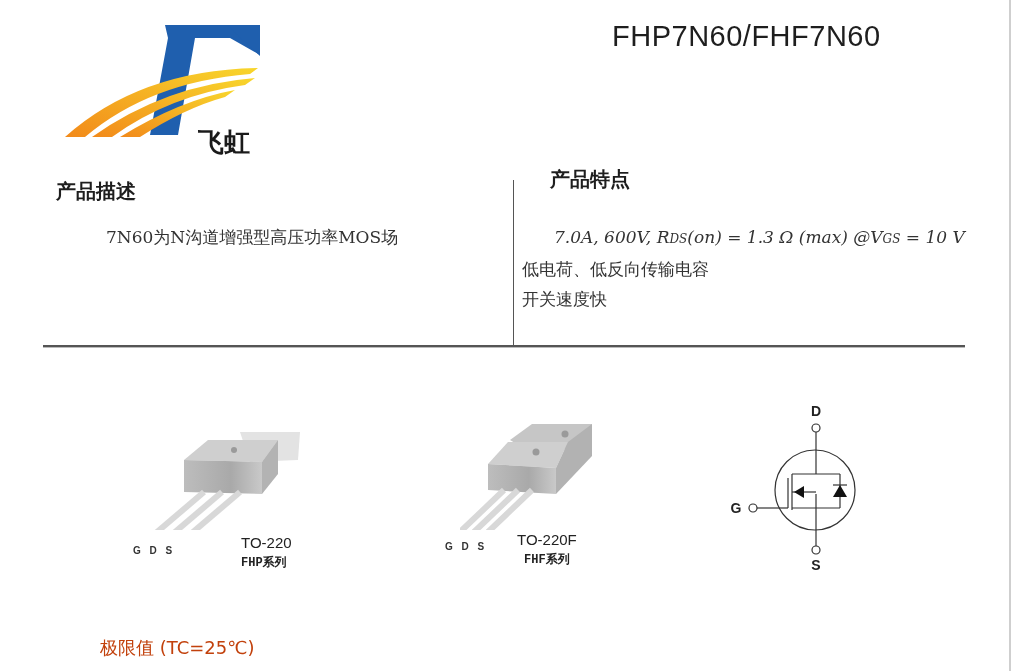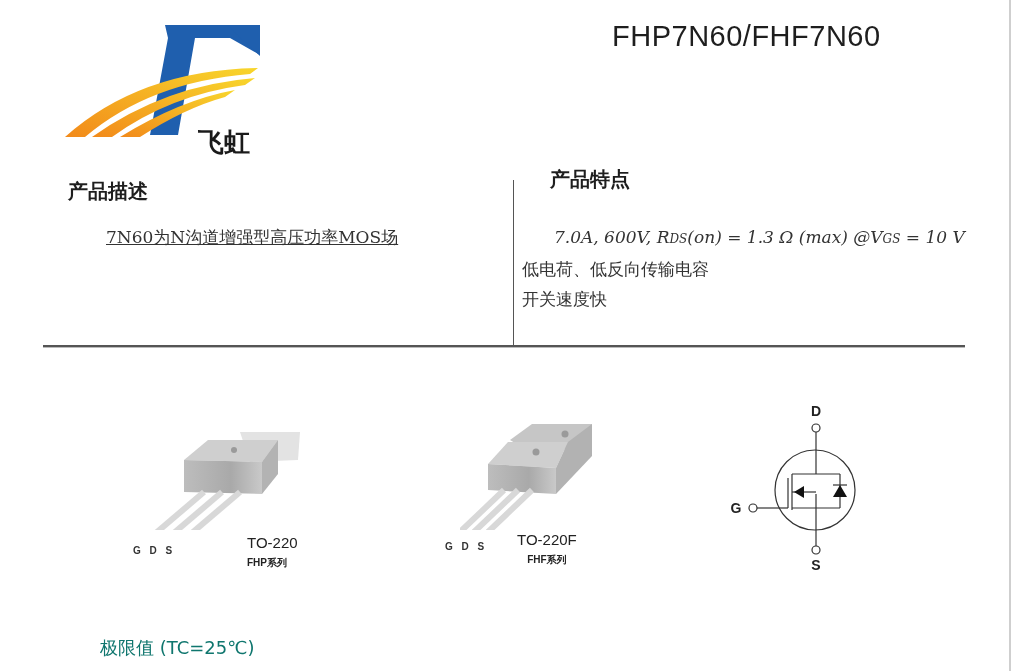--- a/index.html
+++ b/index.html
@@ -16,37 +16,37 @@
   }
   .sec-heading {
     position: absolute; font-size: 20px; font-weight: bold; color: #1e1e1e;
     font-family: "DejaVu Sans", sans-serif;
   }
   .body-text {
     position: absolute; font-family: "DejaVu Serif", serif; font-size: 17px; color: #333; line-height: 30px;
     white-space: nowrap;
   }
   .desc-body { left: 38px; top: 222px; width: 470px; }
-  .desc-body .indent { padding-left: 68px; text-decoration: underline; }
+  .desc-body .indent { padding-left: 68px; }
   .feat-body { left: 522px; top: 222px; width: 480px; }
   .feat-body .indent { padding-left: 32px; font-style: italic; }
   .small-caps { font-size: 12px; }
   .vdivider { position: absolute; left: 513px; top: 180px; width: 1px; height: 166px; background: #555; }
   .hrule { position: absolute; left: 43px; top: 345px; width: 922px; height: 2px; background: #555; border-bottom: 1px solid #bbb; }
   .pkg { position: absolute; }
   .pkg-label {
     position: absolute; font-family: "Liberation Sans", sans-serif; font-size: 15px; color: #222; line-height: 20px;
   }
-  .pkg-series { font-weight: bold; font-size: 10px; }
+  .pkg-series { font-weight: bold; font-size: 12px; font-family: Liberation Mono, monospace; }
   .pins {
     position: absolute; font-family: "Liberation Sans", sans-serif; font-weight: bold; font-size: 10px; color: #333; word-spacing: 6px;
   }
   .schem { position: absolute; left: 720px; top: 390px; width: 180px; height: 190px; }
   .limits {
-    position: absolute; left: 100px; top: 636px; font-size: 18px; color: #0f766e; font-family: "DejaVu Sans", sans-serif;
+    position: absolute; left: 100px; top: 636px; font-size: 18px; color: #c2410c; font-family: "DejaVu Sans", sans-serif;
   }
 </style>
 </head>
 <body>
 
 <div class="page-edge"></div>
 
 <div class="logo">
   <svg width="260" height="160" viewBox="0 0 260 160">
     <defs>
@@ -61,21 +61,21 @@
 
     <path d="M35 137 Q110 70 228 68 L220 74 Q120 82 55 137 Z" fill="url(#arcg)"></path>
     <path d="M62 137 Q135 85 225 78 L215 85 Q140 95 82 137 Z" fill="url(#arcg)"></path>
     <path d="M90 137 Q150 100 205 90 L195 97 Q155 108 110 137 Z" fill="url(#arcg)"></path>
     <text x="168" y="151" font-family="DejaVu Sans, sans-serif" font-size="26" font-weight="bold" fill="#1a1a1a">飞虹</text>
   </svg>
 </div>
 
 <div class="title">FHP7N60/FHF7N60</div>
 
-<div class="sec-heading" style="left:68px; top:178px;">产品描述</div>
+<div class="sec-heading" style="left:56px; top:178px;">产品描述</div>
 <div class="body-text desc-body">
   <div class="indent">7N60为N沟道增强型高压功率MOS场</div>
 </div>
 
 <div class="vdivider"></div>
 
 <div class="sec-heading" style="left:550px; top:166px;">产品特点</div>
 <div class="body-text feat-body">
   <div class="indent"><span>7.0A, 600V, R</span><span class="small-caps">DS</span><span>(on) = 1.3 Ω (max) @V</span><span class="small-caps">GS</span><span> = 10 V</span></div>
   <div>低电荷、低反向传输电容</div>
@@ -99,21 +99,21 @@
     <polygon points="112,42 128,20 128,54 112,74" fill="#b3b3b3"></polygon>
     <circle cx="84" cy="30" r="3" fill="#9a9a9a"></circle>
     <g stroke="#d8d8d8" stroke-width="6" stroke-linecap="butt">
       <line x1="54" y1="72" x2="0" y2="118"></line>
       <line x1="72" y1="72" x2="18" y2="118"></line>
       <line x1="90" y1="72" x2="36" y2="118"></line>
     </g>
   </svg>
 </div>
 <div class="pins" style="left:133px; top:545px;">G D S</div>
-<div class="pkg-label" style="left:247px; top:533px;">
+<div class="pkg-label" style="left:241px; top:533px;">
   <div>TO-220</div>
   <div class="pkg-series">FHP系列</div>
 </div>
 
 <div class="pkg" style="left:460px; top:420px; width:150px; height:110px;">
   <svg width="150" height="110" viewBox="0 0 150 110">
     <polygon points="50,20 72,4 132,4 126,28 70,32" fill="#c6c6c6"></polygon>
     <polygon points="28,44 48,22 108,22 96,48" fill="#cfcfcf"></polygon>
     <polygon points="28,44 96,48 96,74 28,70" fill="url(#bodyg)"></polygon>
     <polygon points="96,48 108,22 132,4 132,36 96,74" fill="#b2b2b2"></polygon>

